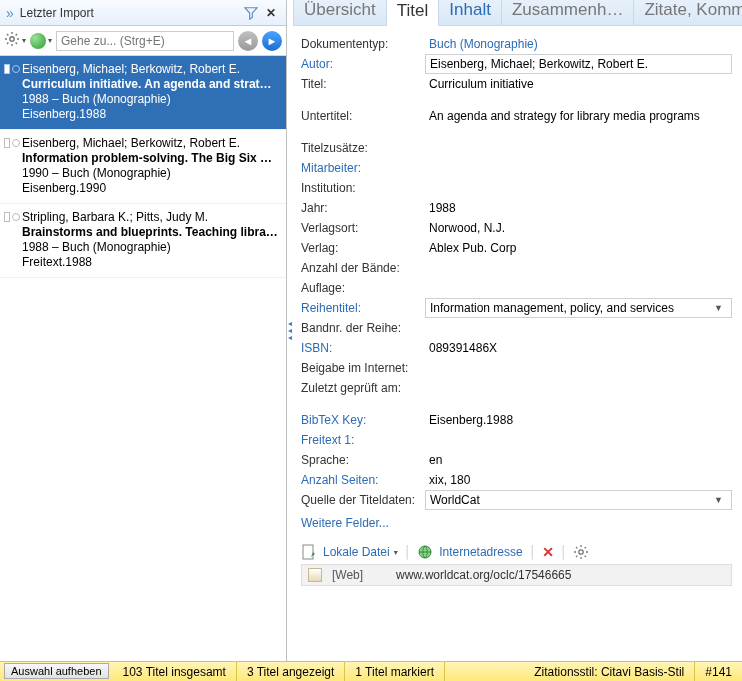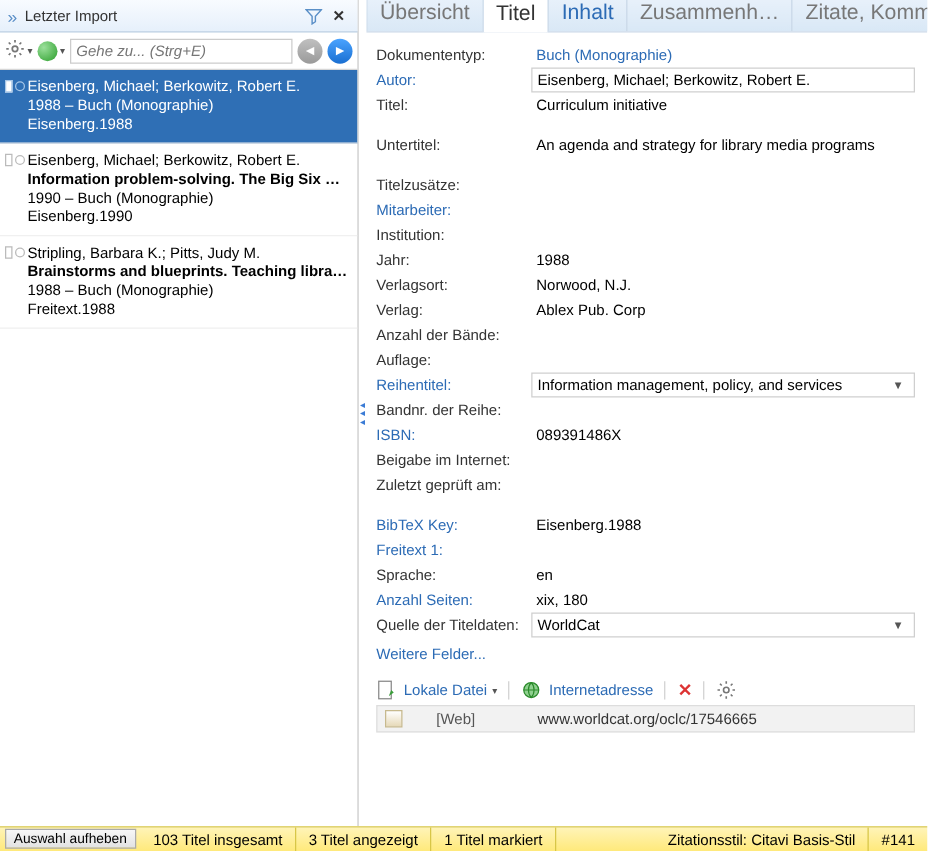--- a/index.html
+++ b/index.html
@@ -7,21 +7,21 @@
 .main{flex:1;display:flex;overflow:hidden}
 .left-pane{width:287px;border-right:1px solid #c0c0c0;display:flex;flex-direction:column;background:#fff}
 .left-header{height:26px;background:linear-gradient(#f8fbff,#e6f0fb);border-bottom:1px solid #b8cde2;display:flex;align-items:center;padding:0 6px}
 .chev{color:#5a8fc7;font-size:14px;margin-right:6px}
 .left-title{flex:1;color:#333}
 .icon-btn{width:18px;height:18px;display:inline-flex;align-items:center;justify-content:center;color:#5a8fc7;cursor:pointer;margin-left:2px}
 .left-toolbar{height:30px;border-bottom:1px solid #d6d6d6;display:flex;align-items:center;padding:0 4px;gap:4px}
 .gear{width:16px;height:16px;color:#777}
 .globe{width:16px;height:16px;border-radius:50%;background:radial-gradient(circle at 5px 5px,#9be09b,#2a9d2a);position:relative}
 .tiny-drop{font-size:8px;color:#555;margin-left:-2px}
-.search-box{flex:1;height:20px;border:1px solid #ccc;padding:0 4px;color:#999;font-style:italic}
+.search-box{flex:1;height:20px;border:1px solid #ccc;padding:0 4px;color:#999;}
 .nav-btn{width:20px;height:20px;border-radius:50%;display:inline-flex;align-items:center;justify-content:center;color:#fff;font-size:11px}
 .nav-back{background:linear-gradient(#c0c0c0,#9a9a9a)}
 .nav-fwd{background:linear-gradient(#4aa3ff,#1a6fd1)}
 .ref-list{flex:1;overflow:auto}
 .ref-item{padding:6px 8px 8px 22px;position:relative;border-bottom:1px solid #f0f0f0;cursor:pointer}
 .ref-item.selected{background:#2f6fb5;color:#fff}
 .ref-item .flag{position:absolute;left:4px;top:8px;width:6px;height:10px;border:1px solid #bbb;background:#fff}
 .ref-item .circ{position:absolute;left:12px;top:9px;width:8px;height:8px;border-radius:50%;border:1px solid #bbb}
 .ref-item.selected .flag,.ref-item.selected .circ{border-color:#a8c7e8}
 .ref-authors{white-space:nowrap;overflow:hidden;text-overflow:ellipsis}
@@ -43,21 +43,21 @@
 .row .val.combo{border:1px solid #cfcfcf;display:flex;align-items:center}
 .row .val.combo span:first-child{flex:1}
 .combo-arrow{color:#555;font-size:9px;padding:0 4px}
 .gap{height:12px}
 .more-fields{color:#2c6bb5;padding:6px 0 2px 0;cursor:pointer}
 .attach-bar{display:flex;align-items:center;gap:6px;padding:6px 0 4px 0;margin-top:6px}
 .attach-bar .lnk{color:#2c6bb5;cursor:pointer}
 .attach-bar .sep{color:#ccc}
 .attach-bar .x{color:#d33;font-weight:bold;font-size:14px}
 .attach-bar svg,.attach-bar .ic{width:16px;height:16px}
-.url-row{display:flex;align-items:flex-end;background:#f2f2f2;border:1px solid #ddd;padding:3px 6px;gap:27px}
+.url-row{display:flex;align-items:flex-end;background:#f2f2f2;border:1px solid #ddd;padding:3px 6px;gap:10px}
 .url-row .scrap{width:14px;height:14px;background:linear-gradient(#fff,#e6d9b8);border:1px solid #c7b98d}
 .url-row .web{color:#555;width:54px}
 .url-row .url{color:#333}
 .status{height:20px;background:linear-gradient(#fff4b8,#ffe97a);border-top:1px solid #d8c647;display:flex;align-items:flex-start;font-size:11.5px}
 .status .cell{padding:0 10px;border-right:1px solid #d8c647;height:100%;display:flex;align-items:center}
 .status .btn{background:linear-gradient(#f7f7f7,#e2e2e2);border:1px solid #aaa;padding:1px 6px;margin:1px 4px;font-size:11px}
 .status .spacer{flex:1}
 </style>
 </head>
 <body>
@@ -84,20 +84,21 @@
       <span class="tiny-drop">▾</span>
       <input class="search-box" placeholder="Gehe zu... (Strg+E)" style="">
       <span class="nav-btn nav-back">◄</span>
       <span class="nav-btn nav-fwd">►</span>
     </div>
     <div class="ref-list" id="ref-list">
         <div class="ref-item selected">
           <span class="flag"></span>
           <span class="circ"></span>
           <div class="ref-authors">Eisenberg, Michael; Berkowitz, Robert E.</div>
+          <div class="ref-title">Curriculum initiative. An agenda and strategy</div>
           <div class="ref-year">1988 – Buch (Monographie)</div>
           <div class="ref-key">Eisenberg.1988</div>
         </div>
         <div class="ref-item">
           <span class="flag"></span>
           <span class="circ"></span>
           <div class="ref-authors">Eisenberg, Michael; Berkowitz, Robert E.</div>
           <div class="ref-title">Information problem-solving. The Big Six Ski</div>
           <div class="ref-year">1990 – Buch (Monographie)</div>
           <div class="ref-key">Eisenberg.1990</div>

